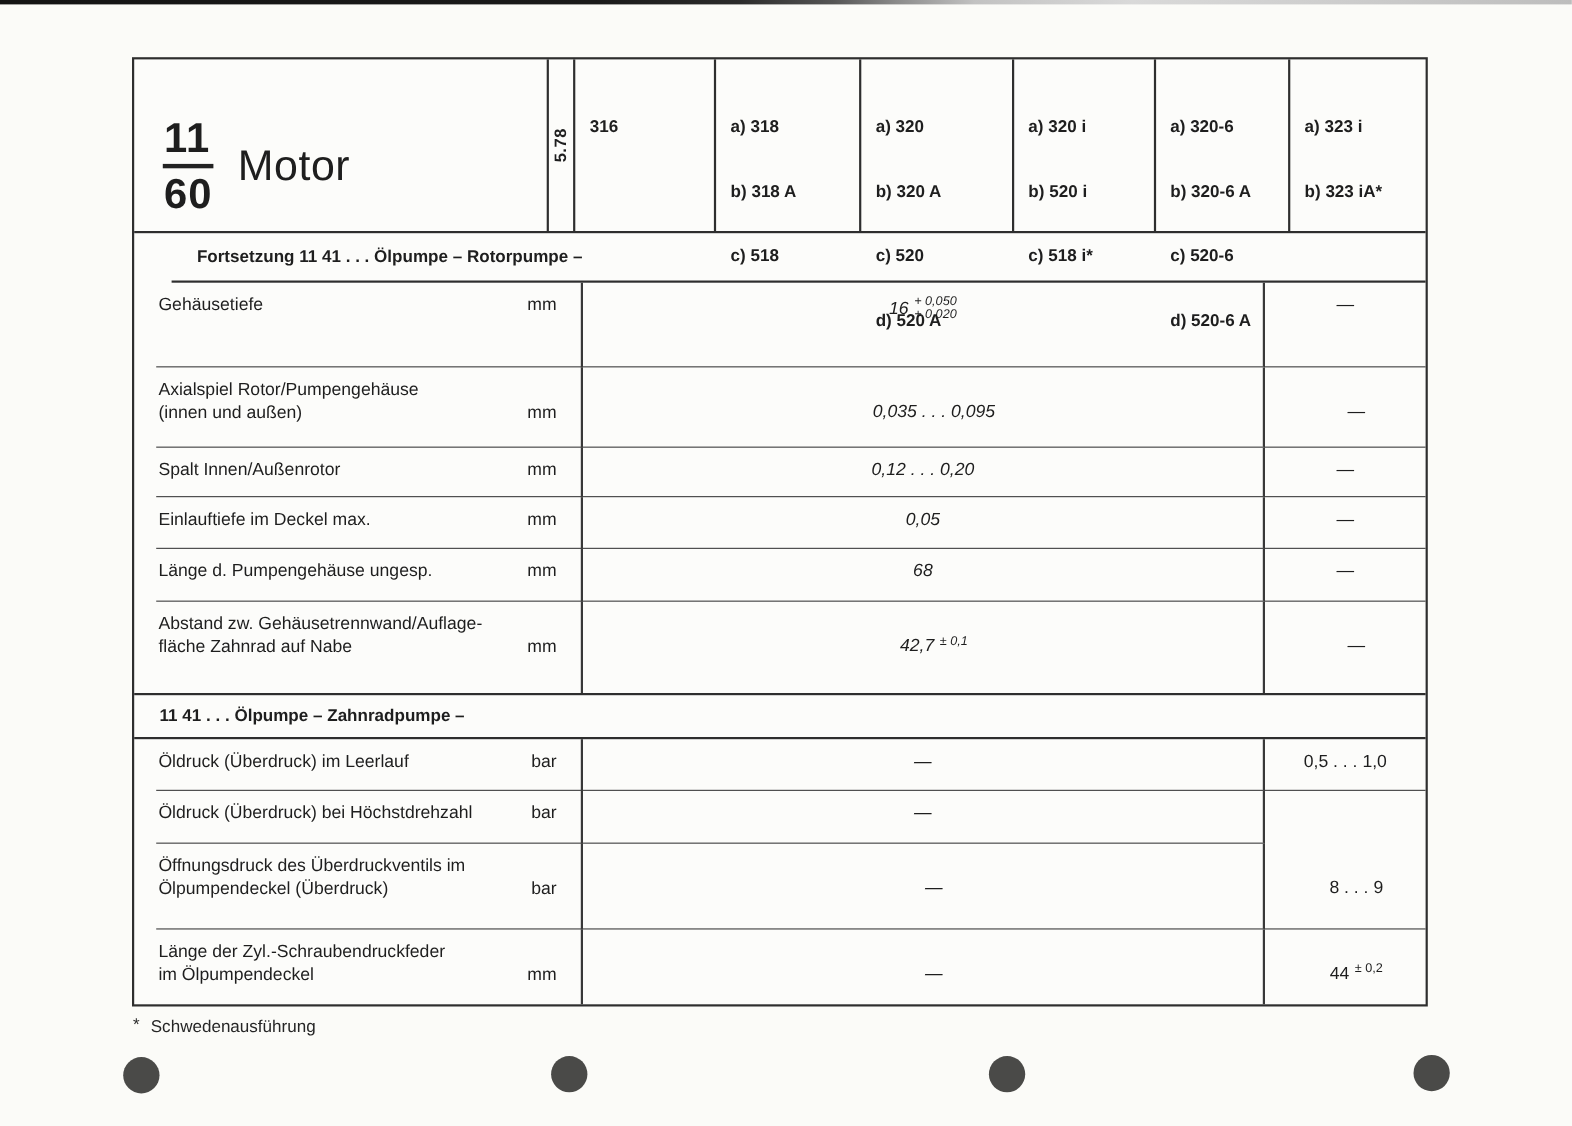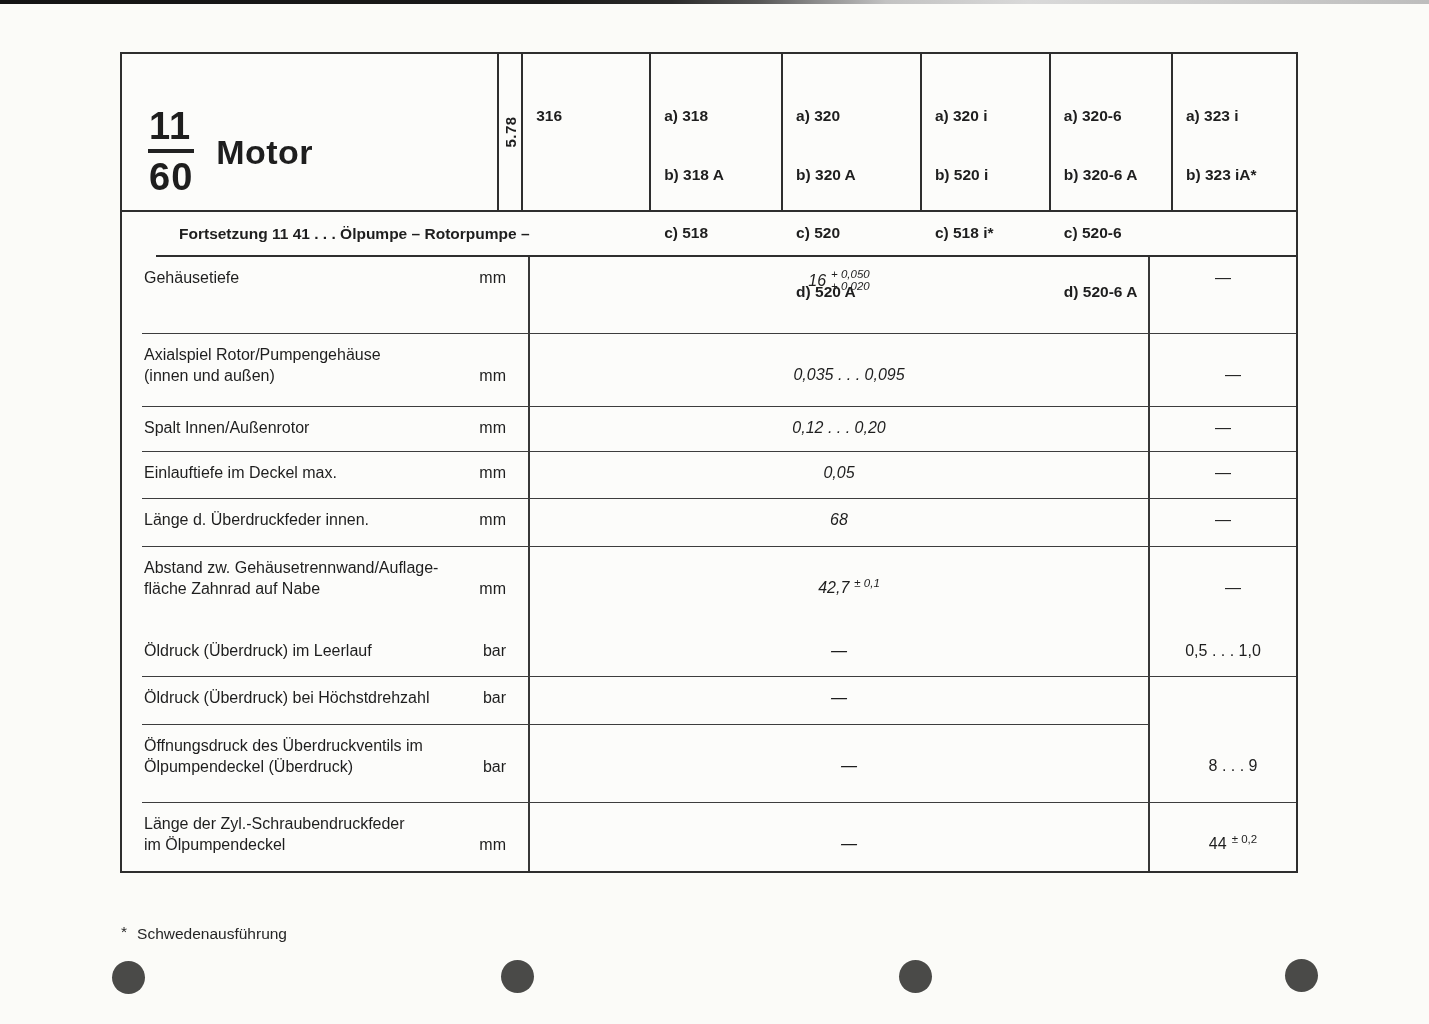--- a/index.html
+++ b/index.html
@@ -27,21 +27,21 @@
   .hdr { display:flex; height:158px; border-bottom:2px solid #2e2e2e; }
   .hdr > div { border-right:2px solid #2e2e2e; }
   .hdr > div:last-child { border-right:none; }
 
   .title-cell { width:383px; padding:40px 0 0 26px; display:flex; align-items:center; }
   .frac .num {
     font-size:38px; font-weight:bold; letter-spacing:1px;
     border-bottom:4px solid #222; padding:0 3px 1px 1px; display:inline-block;
   }
   .frac .den { font-size:38px; font-weight:bold; letter-spacing:1px; padding:3px 0 0 1px; }
-  .title-word { font-size:34px; font-weight:bold; margin-left:22px; letter-spacing:0.5px; }
+  .title-word { font-size:39px; font-weight:normal; margin-left:22px; letter-spacing:0.5px; }
 
   .edition-cell { width:25px; position:relative; }
   .edition-cell span {
     position:absolute; top:50%; left:50%;
     transform:translate(-50%,-50%) rotate(-90deg);
     font-size:15px; font-weight:bold; white-space:nowrap; letter-spacing:0.5px;
   }
 
   .mcol { padding:13px 4px 0 13px; font-size:15.5px; font-weight:bold; line-height:19.5px; white-space:pre; }
   .mc1 { width:130px; } .mc2 { width:134px; } .mc3 { width:141px; }
@@ -199,21 +199,21 @@
         <div class="unit">mm</div>
       </div>
     </div>
     <div class="cell-vl">0,05</div>
     <div class="cell-vr">—</div>
   </div>
 
   <div class="row h48">
     <div class="cell-label">
       <div class="lw">
-        <div class="lab">Länge d. Überdruckfeder innen.</div>
+        <div class="lab">Länge d. Pumpengehäuse ungesp.</div>
         <div class="unit">mm</div>
       </div>
     </div>
     <div class="cell-vl">68</div>
     <div class="cell-vr">—</div>
   </div>
 
   <div class="row h83 l2 last">
     <div class="cell-label">
       <div class="lw">
@@ -221,20 +221,21 @@
 fläche Zahnrad auf Nabe</div>
         <div class="unit">mm</div>
       </div>
     </div>
     <div class="cell-vl">
       <span>42,7</span><span class="vsup">± 0,1</span>
     </div>
     <div class="cell-vr">—</div>
   </div>
 
+  <div class="sec-h sec-h2 bt">11 41 . . . Ölpumpe – Zahnradpumpe –</div>
 
   <div class="row h47">
     <div class="cell-label">
       <div class="lw">
         <div class="lab">Öldruck (Überdruck) im Leerlauf</div>
         <div class="unit">bar</div>
       </div>
     </div>
     <div class="cell-vl">—</div>
     <div class="cell-vr">0,5 . . . 1,0</div>

